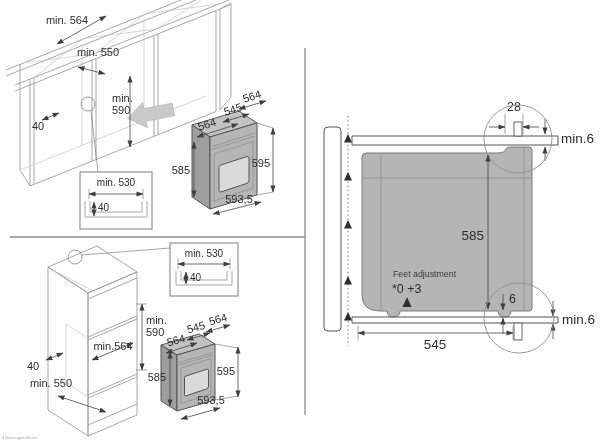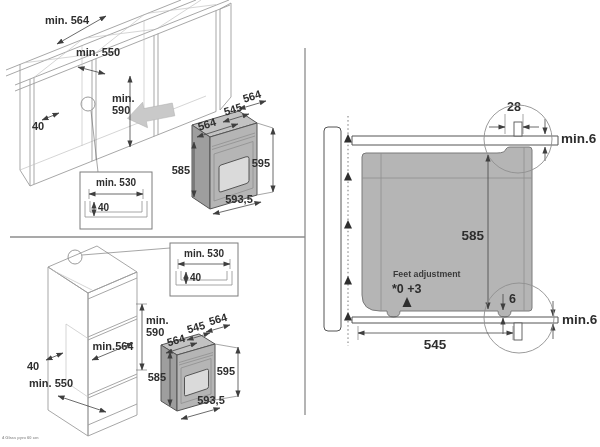--- a/index.html
+++ b/index.html
@@ -1,17 +1,17 @@
 <!DOCTYPE html>
 <html><head>
 <meta charset="utf-8">
 <style>
   html,body{margin:0;padding:0;background:#fff;}
   #stage{width:600px;height:447px;position:relative;background:#fff;overflow:hidden;
-         font-family:"Liberation Sans",sans-serif;font-weight:bold;}
+         font-family:"Liberation Sans",sans-serif;}
   svg{position:absolute;left:0;top:0;}
   .wire{stroke:#9d9d9d;fill:none;stroke-width:.9;}
   .wire2{stroke:#c3c3c3;fill:none;stroke-width:.7;}
   .edge{stroke:#555;stroke-width:1;}
   .inner{stroke:#8f8f8f;fill:none;stroke-width:.8;}
   .dim{stroke:#454545;fill:none;stroke-width:.8;}
   .tick{stroke:#6a6a6a;fill:none;stroke-width:.6;}
   .dimtxt{font-family:"Liberation Sans",sans-serif;font-size:11px;fill:#2e2e2e;}
   .dimtxt-s{font-family:"Liberation Sans",sans-serif;font-size:10px;fill:#2e2e2e;}
   .dimtxt-l{font-family:"Liberation Sans",sans-serif;font-size:12.5px;fill:#2e2e2e;}

